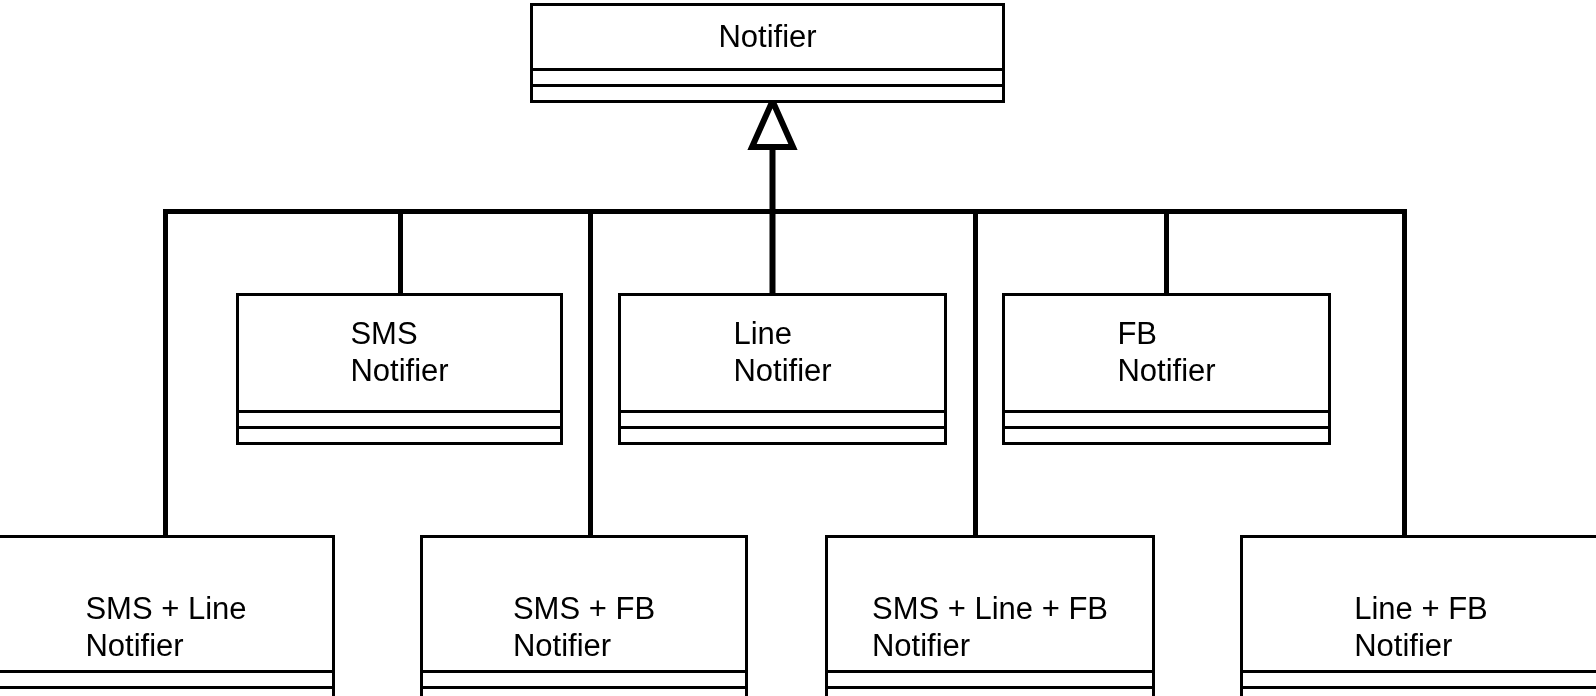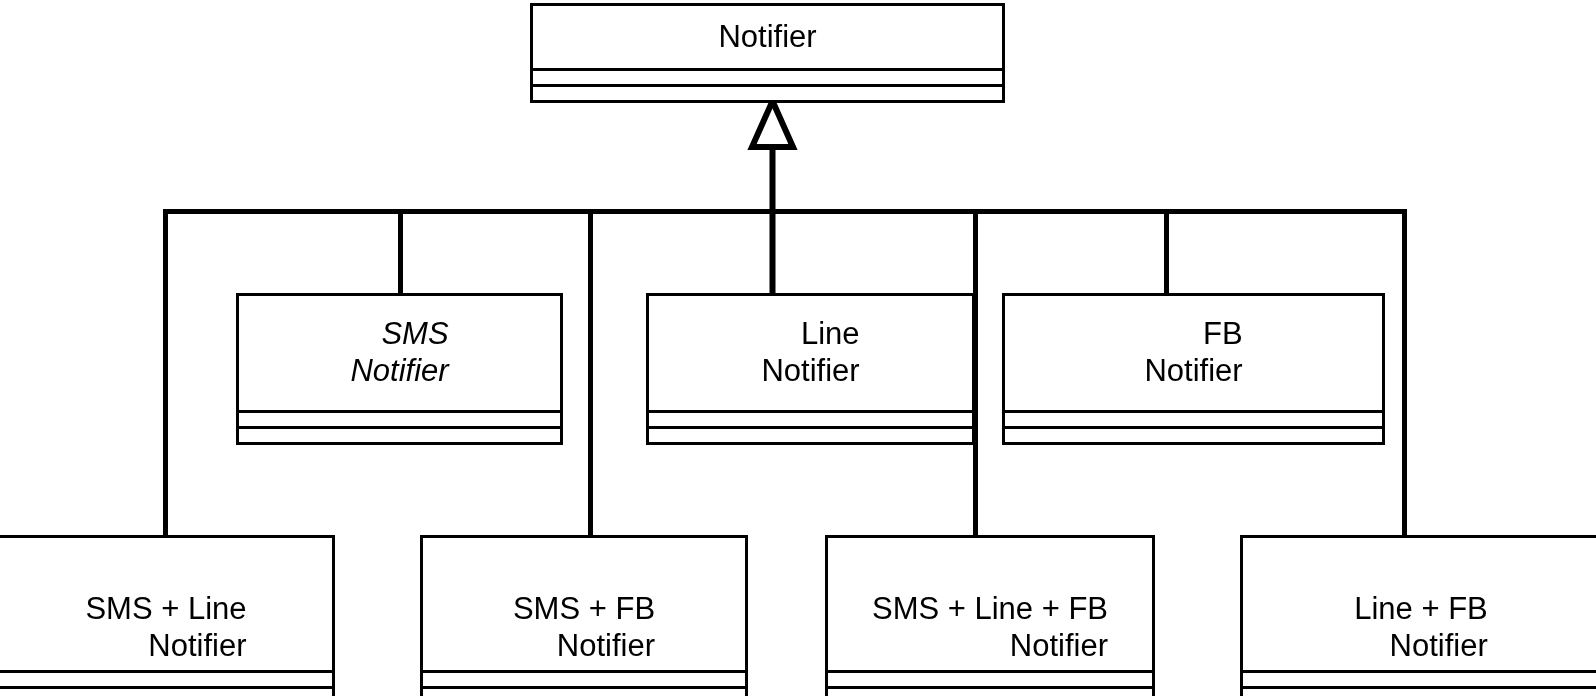--- a/index.html
+++ b/index.html
@@ -31,21 +31,21 @@
     background: #ffffff;
     display: flex;
     flex-direction: column;
     z-index: 2;
   }
   .uml-name {
     flex: 1 1 auto;
     display: flex;
     align-items: center;
     justify-content: center;
-    text-align: right;
+    text-align: left;
     line-height: 1.18;
     color: #000000;
     white-space: pre-line;
     padding: 0 6px;
   }
   .uml-attrs, .uml-ops {
     flex: 0 0 auto;
     height: 13px;
     border-top: 3px solid #000000;
   }
@@ -78,35 +78,35 @@
 
     <line x1="1404.5" y1="209" x2="1404.5" y2="536" stroke="#000000" stroke-width="5"></line>
   </svg>
 
   <div class="uml-class t-top" style="left:530px; top:3px; width:475px; height:100px;">
     <div class="uml-name">Notifier</div>
     <div class="uml-attrs"></div>
     <div class="uml-ops"></div>
   </div>
 
-  <div class="uml-class t-mid" style="left:236px; top:293px; width:327px; height:152px;font-style:italic;">
+  <div class="uml-class t-mid" style="left:236px; top:293px; width:327px; height:152px;">
     <div class="uml-name">SMS
 Notifier</div>
     <div class="uml-attrs"></div>
     <div class="uml-ops"></div>
   </div>
 
-  <div class="uml-class t-mid" style="left:618px; top:293px; width:329px; height:152px;margin-left:28px;">
+  <div class="uml-class t-mid" style="left:618px; top:293px; width:329px; height:152px;">
     <div class="uml-name">Line
 Notifier</div>
     <div class="uml-attrs"></div>
     <div class="uml-ops"></div>
   </div>
 
-  <div class="uml-class t-mid" style="left:1002px; top:293px; width:383px; height:152px;">
+  <div class="uml-class t-mid" style="left:1002px; top:293px; width:329px; height:152px;">
     <div class="uml-name">FB
 Notifier</div>
     <div class="uml-attrs"></div>
     <div class="uml-ops"></div>
   </div>
 
   <div class="uml-class t-bot" style="left:-3px; top:535px; width:338px; height:170px;">
     <div class="uml-name">SMS + Line
 Notifier</div>
     <div class="uml-attrs"></div>

